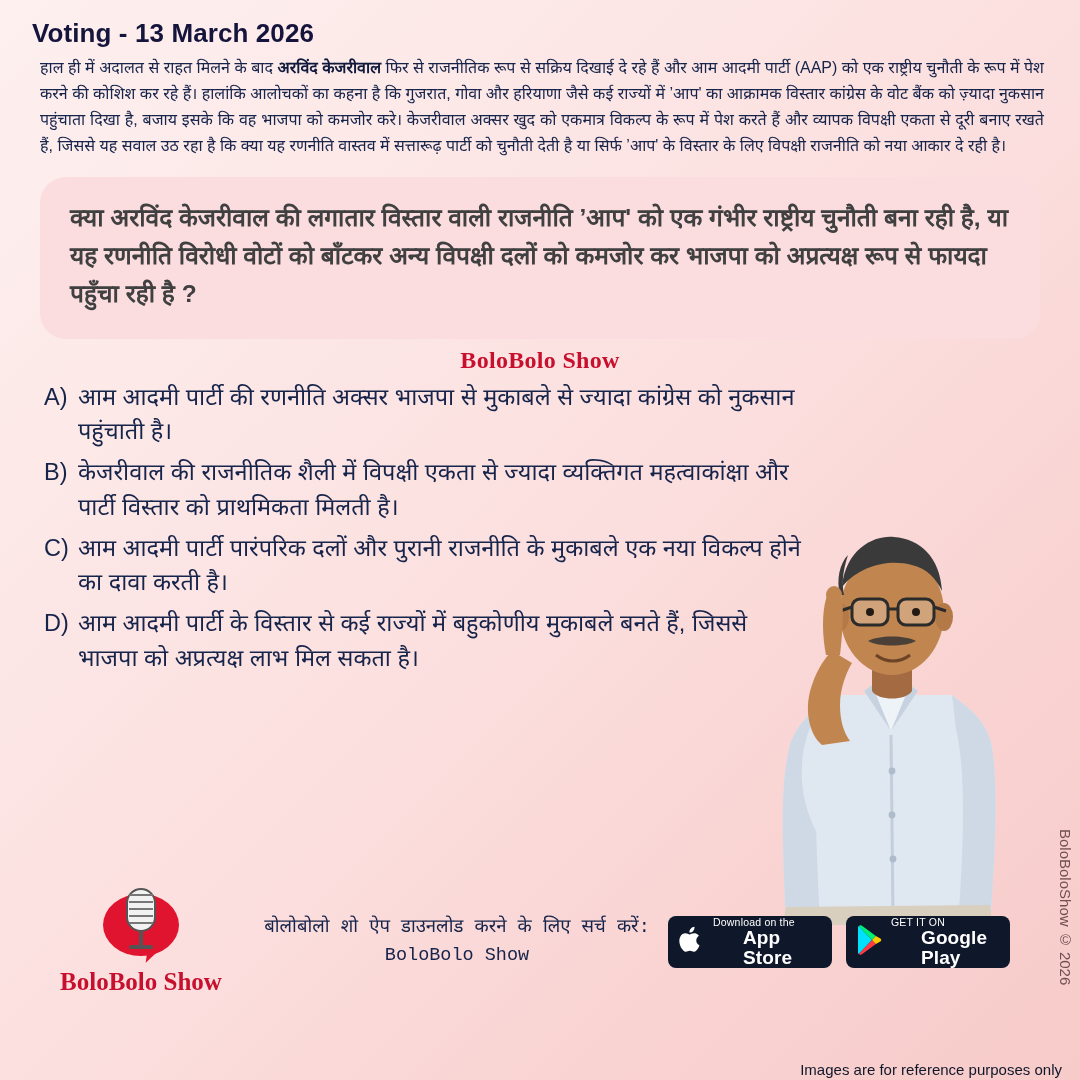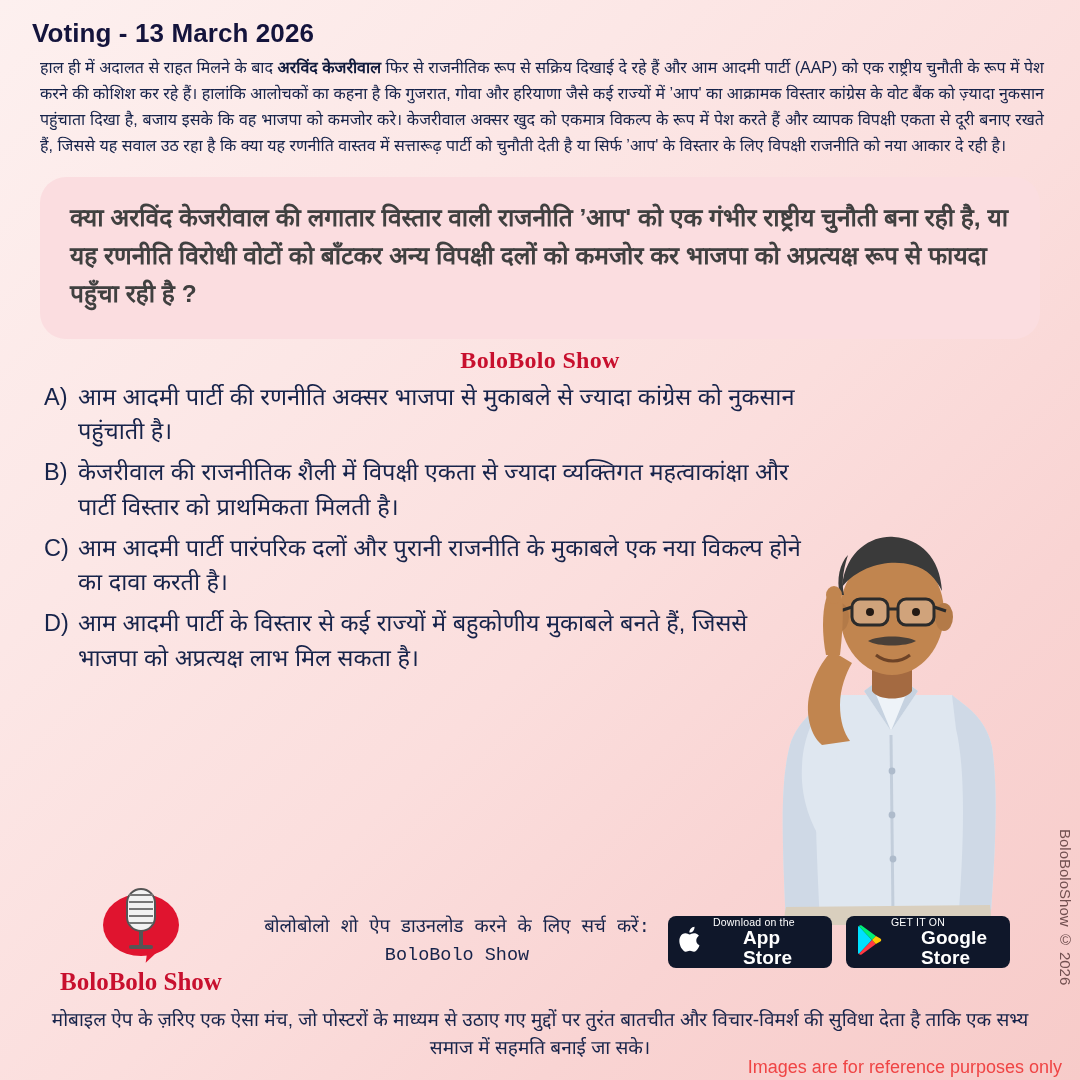--- a/index.html
+++ b/index.html
@@ -214,22 +214,22 @@
     bottom: 95px;
     writing-mode: vertical-rl;
     font-size: 15px;
     color: #6b4a4a;
     opacity: .95;
   }
   .disclaimer {
     position: absolute;
     right: 18px;
     bottom: 2px;
-    font-size: 18px;
-    color: #ef4444;
+    font-size: 15px;
+    color: #0f172a;
   }
 </style>
 </head>
 <body>
 
 <div class="poster">
 
   <div class="header">Voting - 13 March 2026</div>
 
   <div class="intro">
@@ -350,23 +350,22 @@
         <span class="glyph">
           <svg width="26" height="30" viewBox="0 0 26 30" xmlns="http://www.w3.org/2000/svg">
             <path d="M2 2.2v25.6c0 .6.3 1 .8 1.2L16 15 2.8 1C2.3 1.2 2 1.6 2 2.2z" fill="#00e0ff"></path>
             <path d="M2.8 1L16 15l3.9-4.1L5.6.5C4.5-.1 3.4.4 2.8 1z" fill="#00f076"></path>
             <path d="M2.8 29c.6.6 1.7 1 2.8.4l14.3-10.3L16 15 2.8 29z" fill="#ff3a44"></path>
             <path d="M19.9 10.9L16 15l3.9 4.1 4.4-2.5c1.3-.7 1.3-2.5 0-3.2l-4.4-2.5z" fill="#ffc900"></path>
           </svg>
         </span>
         <span class="lines">
           <span class="small">GET IT ON</span>
-          <span class="big">Google Store</span>
+          <span class="big">Google Play</span>
         </span>
       </div>
     </div>
   </div>
 
-  <div class="tagline">मोबाइल ऐप के ज़रिए एक ऐसा मंच, जो पोस्टरों के माध्यम से उठाए गए मुद्दों पर तुरंत बातचीत और विचार-विमर्श की सुविधा देता है ताकि एक सभ्य समाज में सहमति बनाई जा सके।</div>
   <div class="copyright">BoloBoloShow © 2026</div>
   <div class="disclaimer">Images are for reference purposes only</div>
 
 </div>
 
 </body></html>

